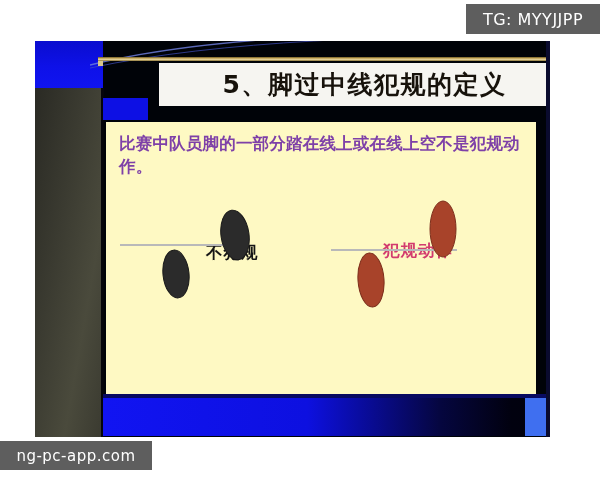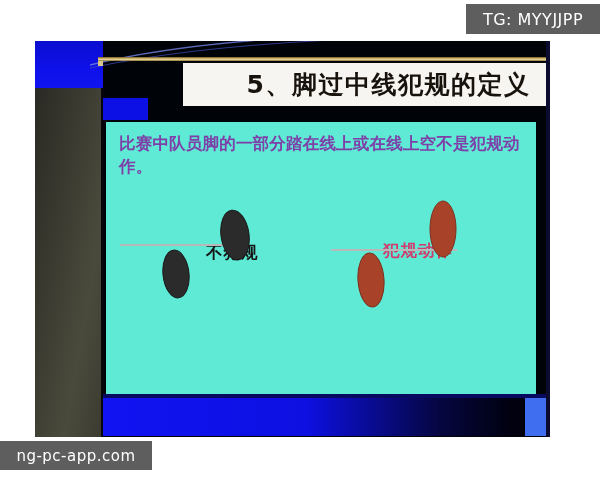--- a/index.html
+++ b/index.html
@@ -102,40 +102,39 @@
   .title-plaque {
     position: absolute;
     left: 124px;
     top: 22px;
     width: 411px;
     height: 43px;
     background: #f6f5f1;
     display: flex;
     align-items: center;
     justify-content: center;
-    margin-left: 24px;
   }
   .title-plaque .title-text {
     font-family: "DejaVu Sans", sans-serif;
     font-size: 25px;
     font-weight: 700;
     color: #17120b;
     letter-spacing: 1.5px;
     white-space: nowrap;
     line-height: 1;
   }
 
   
   .content-card {
     position: absolute;
     left: 71px;
     top: 81px;
     width: 430px;
     height: 272px;
-    background: #5eead4;
+    background: #fef9c3;
   }
 
   
   .body-text {
     position: absolute;
     left: 13px;
     top: 10px;
     width: 408px;
     font-family: "DejaVu Sans", sans-serif;
     font-size: 16.5px;

